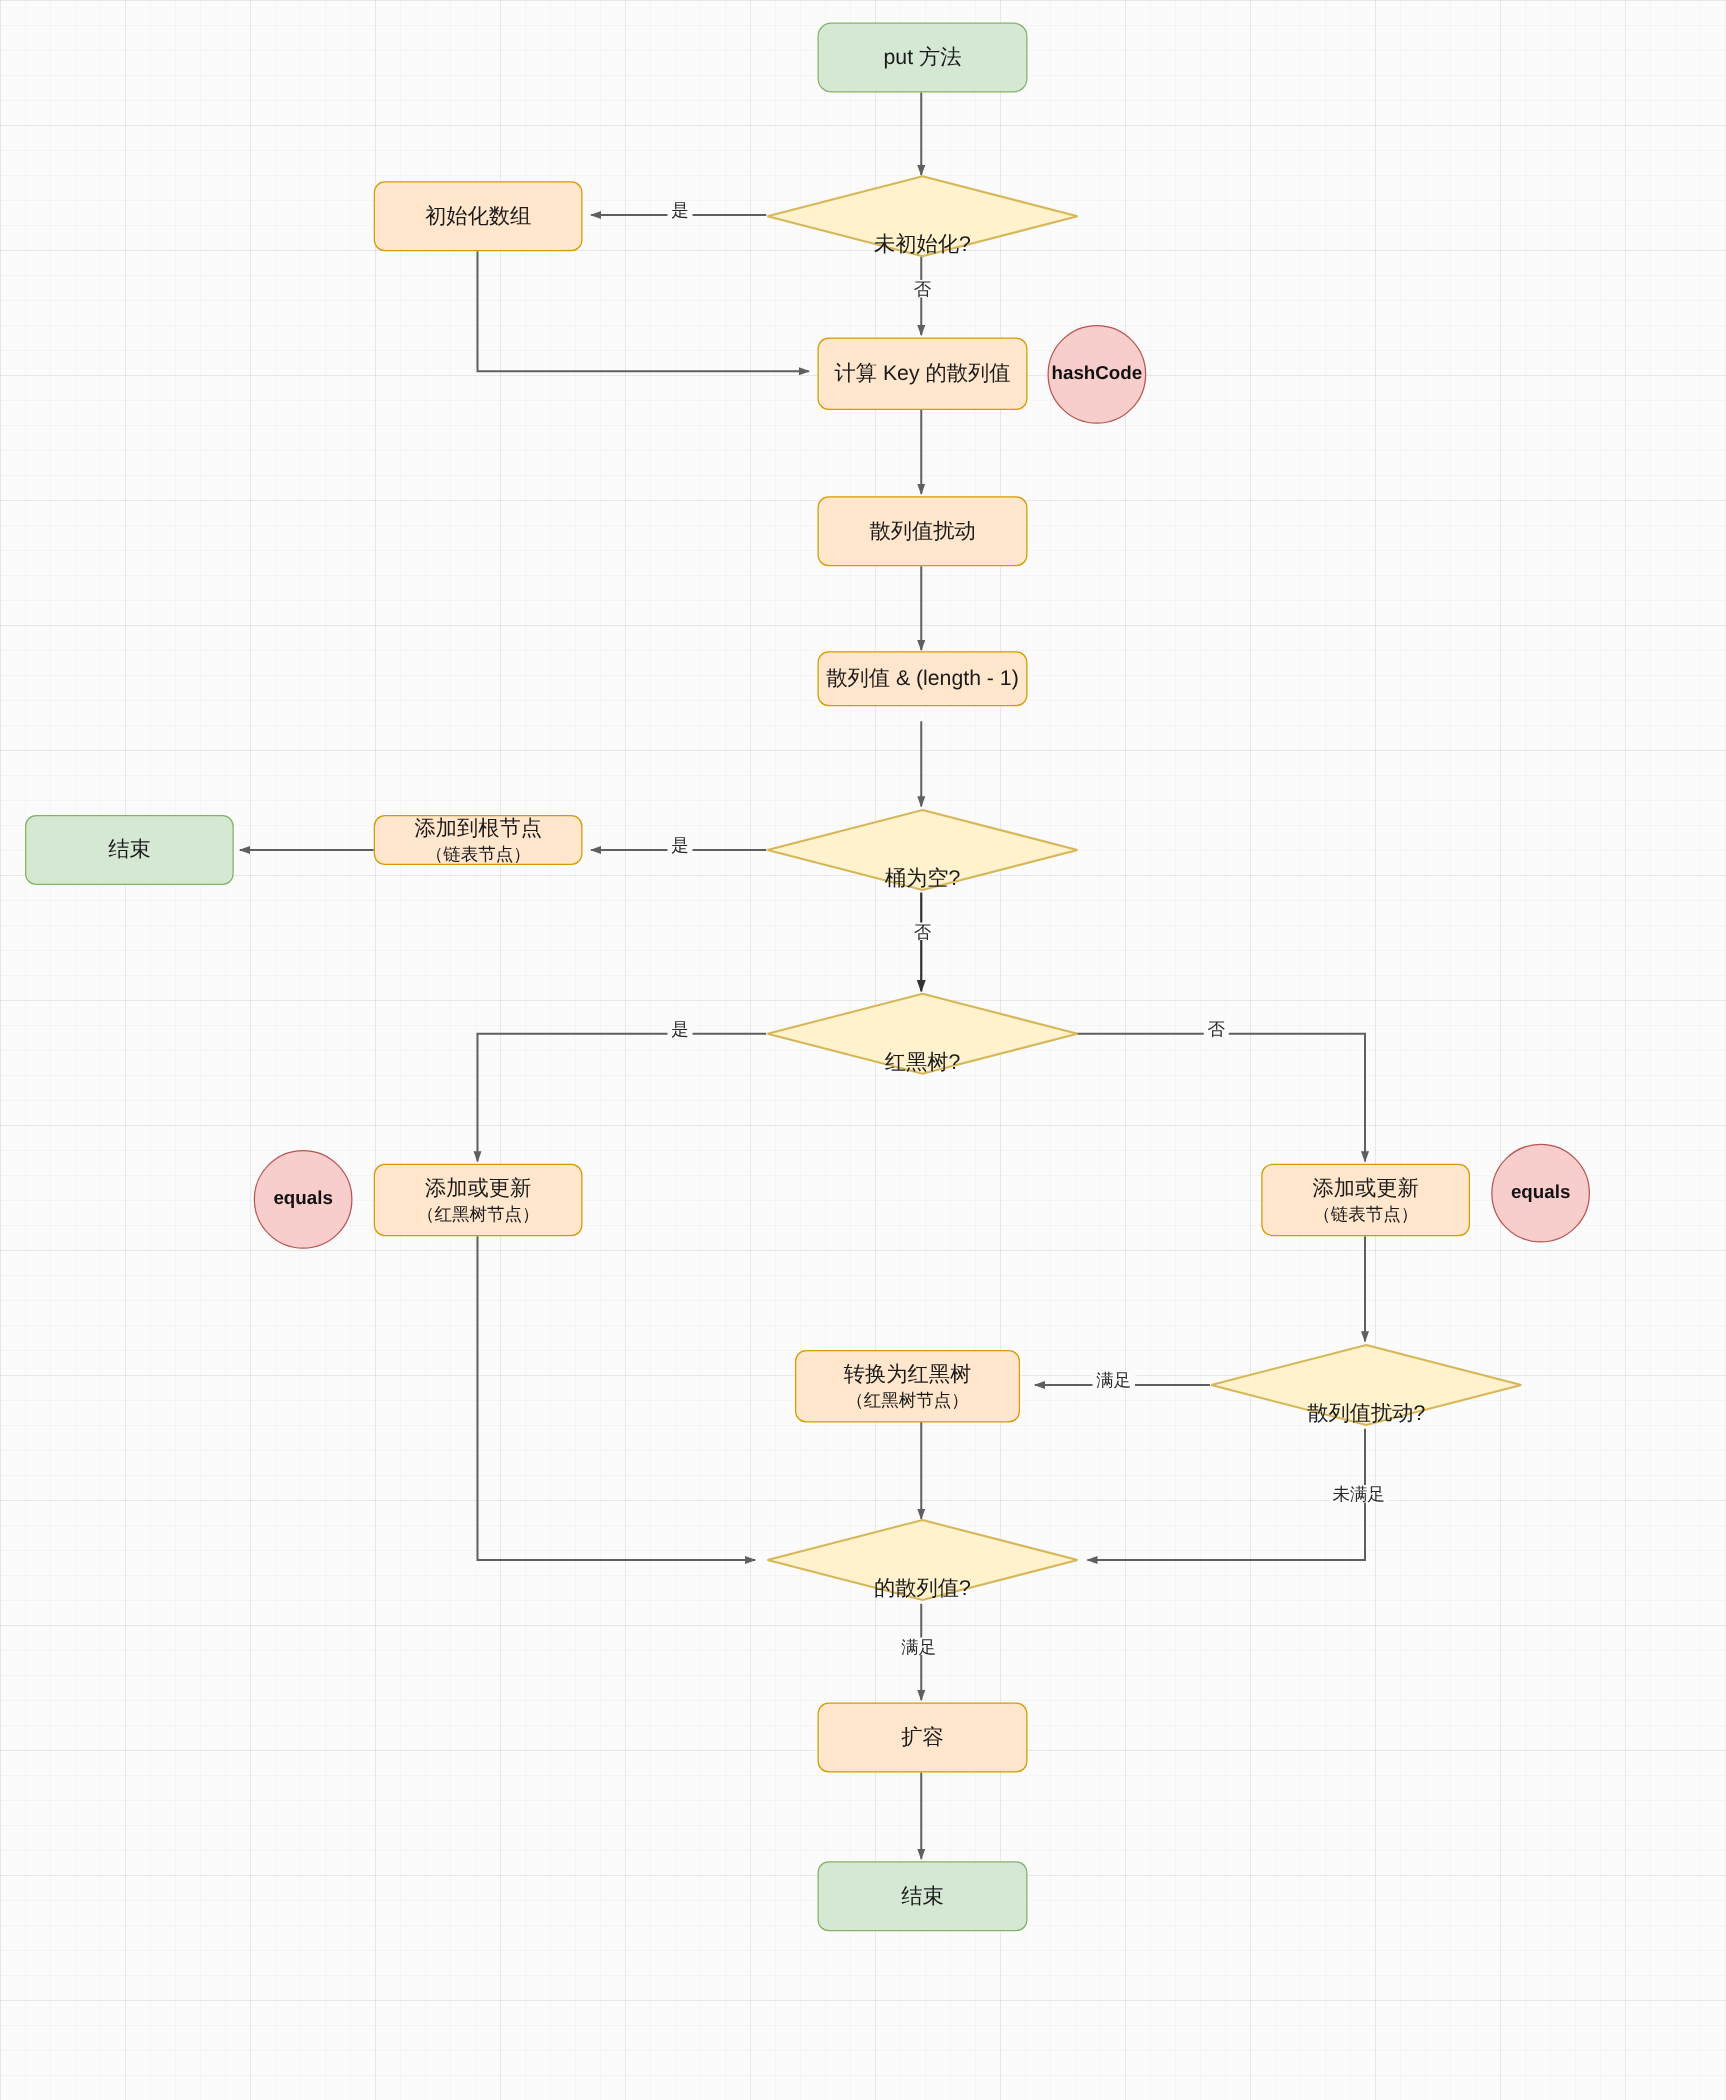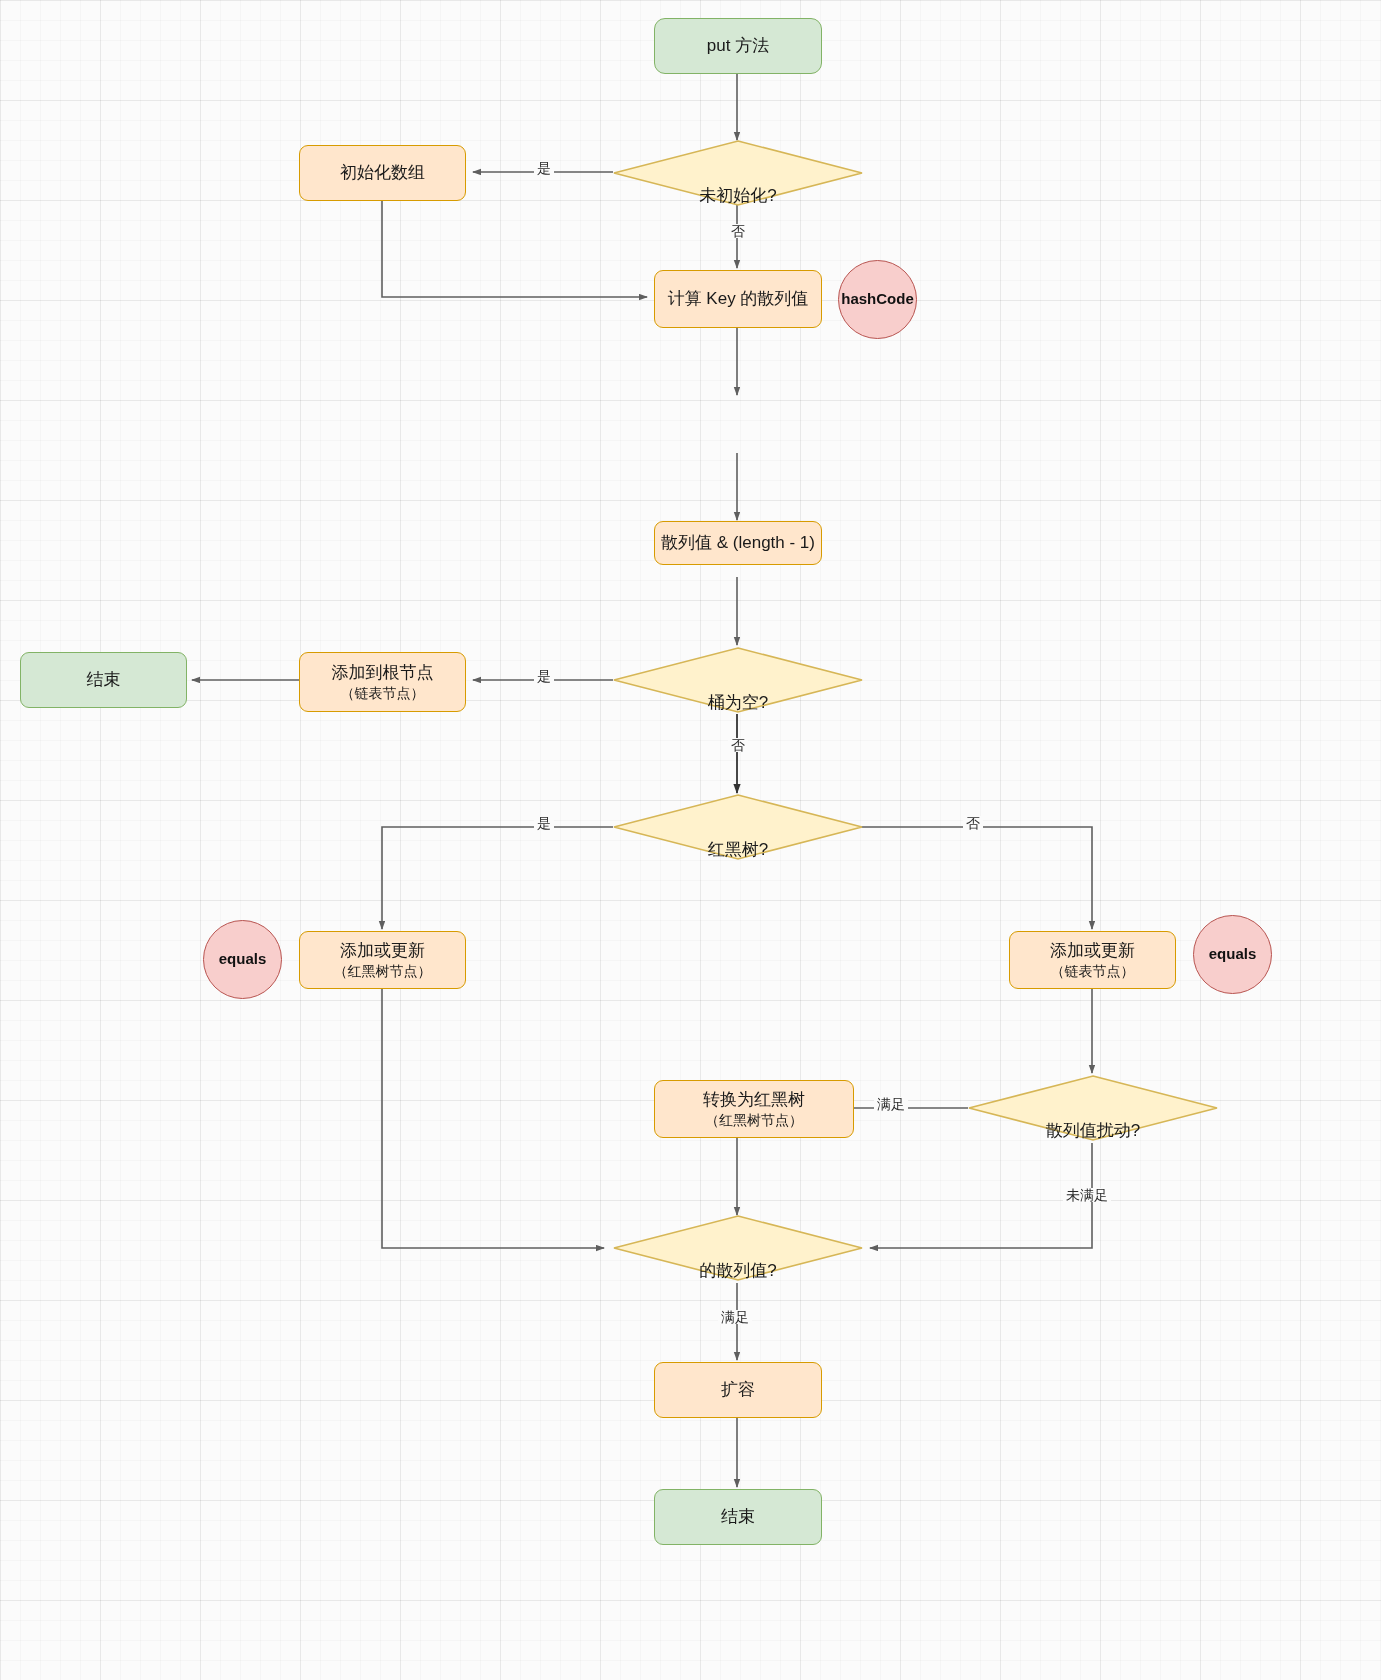--- a/index.html
+++ b/index.html
@@ -176,33 +176,36 @@
   </div>
 
   <div class="node box orange" style="left:299px; top:145px; width:167px; height:56px;">
     <span>初始化数组</span>
   </div>
 
   <div class="node circle" style="left:838px; top:260px; width:79px; height:79px;">
     <span>hashCode</span>
   </div>
 
+  <div class="node box orange" style="left:654px; top:397px; width:168px; height:56px;">
+    <span>散列值扰动</span>
+  </div>
 
   <div class="node box orange" style="left:654px; top:521px; width:168px; height:44px;">
     <span>散列值 &amp; (length - 1)</span>
   </div>
 
   <div class="node diamond" style="left:613px; top:647px; width:250px; height:66px;">
     <svg class="shape" viewBox="0 0 250 66" preserveAspectRatio="none">
       <polygon points="125,1 249,33 125,65 1,33" fill="#fff2cc" stroke="#d6b656" stroke-width="1.6"></polygon>
     </svg>
     <span class="dtext">桶为空?</span>
   </div>
 
-  <div class="node box orange" style="left:299px; top:652px; width:167px; height:60px;">
+  <div class="node box orange" style="left:299px; top:652px; width:167px; height:40px;">
     <span>添加到根节点</span>
     <span class="sub">（链表节点）</span>
   </div>
 
   <div class="node box green" style="left:20px; top:652px; width:167px; height:56px;">
     <span>结束</span>
   </div>
 
   <div class="node diamond" style="left:613px; top:794px; width:250px; height:66px;">
     <svg class="shape" viewBox="0 0 250 66" preserveAspectRatio="none">
@@ -229,21 +232,21 @@
     <span>equals</span>
   </div>
 
   <div class="node diamond" style="left:968px; top:1075px; width:250px; height:66px;">
     <svg class="shape" viewBox="0 0 250 66" preserveAspectRatio="none">
       <polygon points="125,1 249,33 125,65 1,33" fill="#fff2cc" stroke="#d6b656" stroke-width="1.6"></polygon>
     </svg>
     <span class="dtext">散列值扰动?</span>
   </div>
 
-  <div class="node box orange" style="left:654px; top:1080px; width:200px; height:58px;">
+  <div class="node box orange" style="left:636px; top:1080px; width:180px; height:58px;">
     <span>转换为红黑树</span>
     <span class="sub">（红黑树节点）</span>
   </div>
 
   <div class="node diamond" style="left:613px; top:1215px; width:250px; height:66px;">
     <svg class="shape" viewBox="0 0 250 66" preserveAspectRatio="none">
       <polygon points="125,1 249,33 125,65 1,33" fill="#fff2cc" stroke="#d6b656" stroke-width="1.6"></polygon>
     </svg>
     <span class="dtext">的散列值?</span>
   </div>

